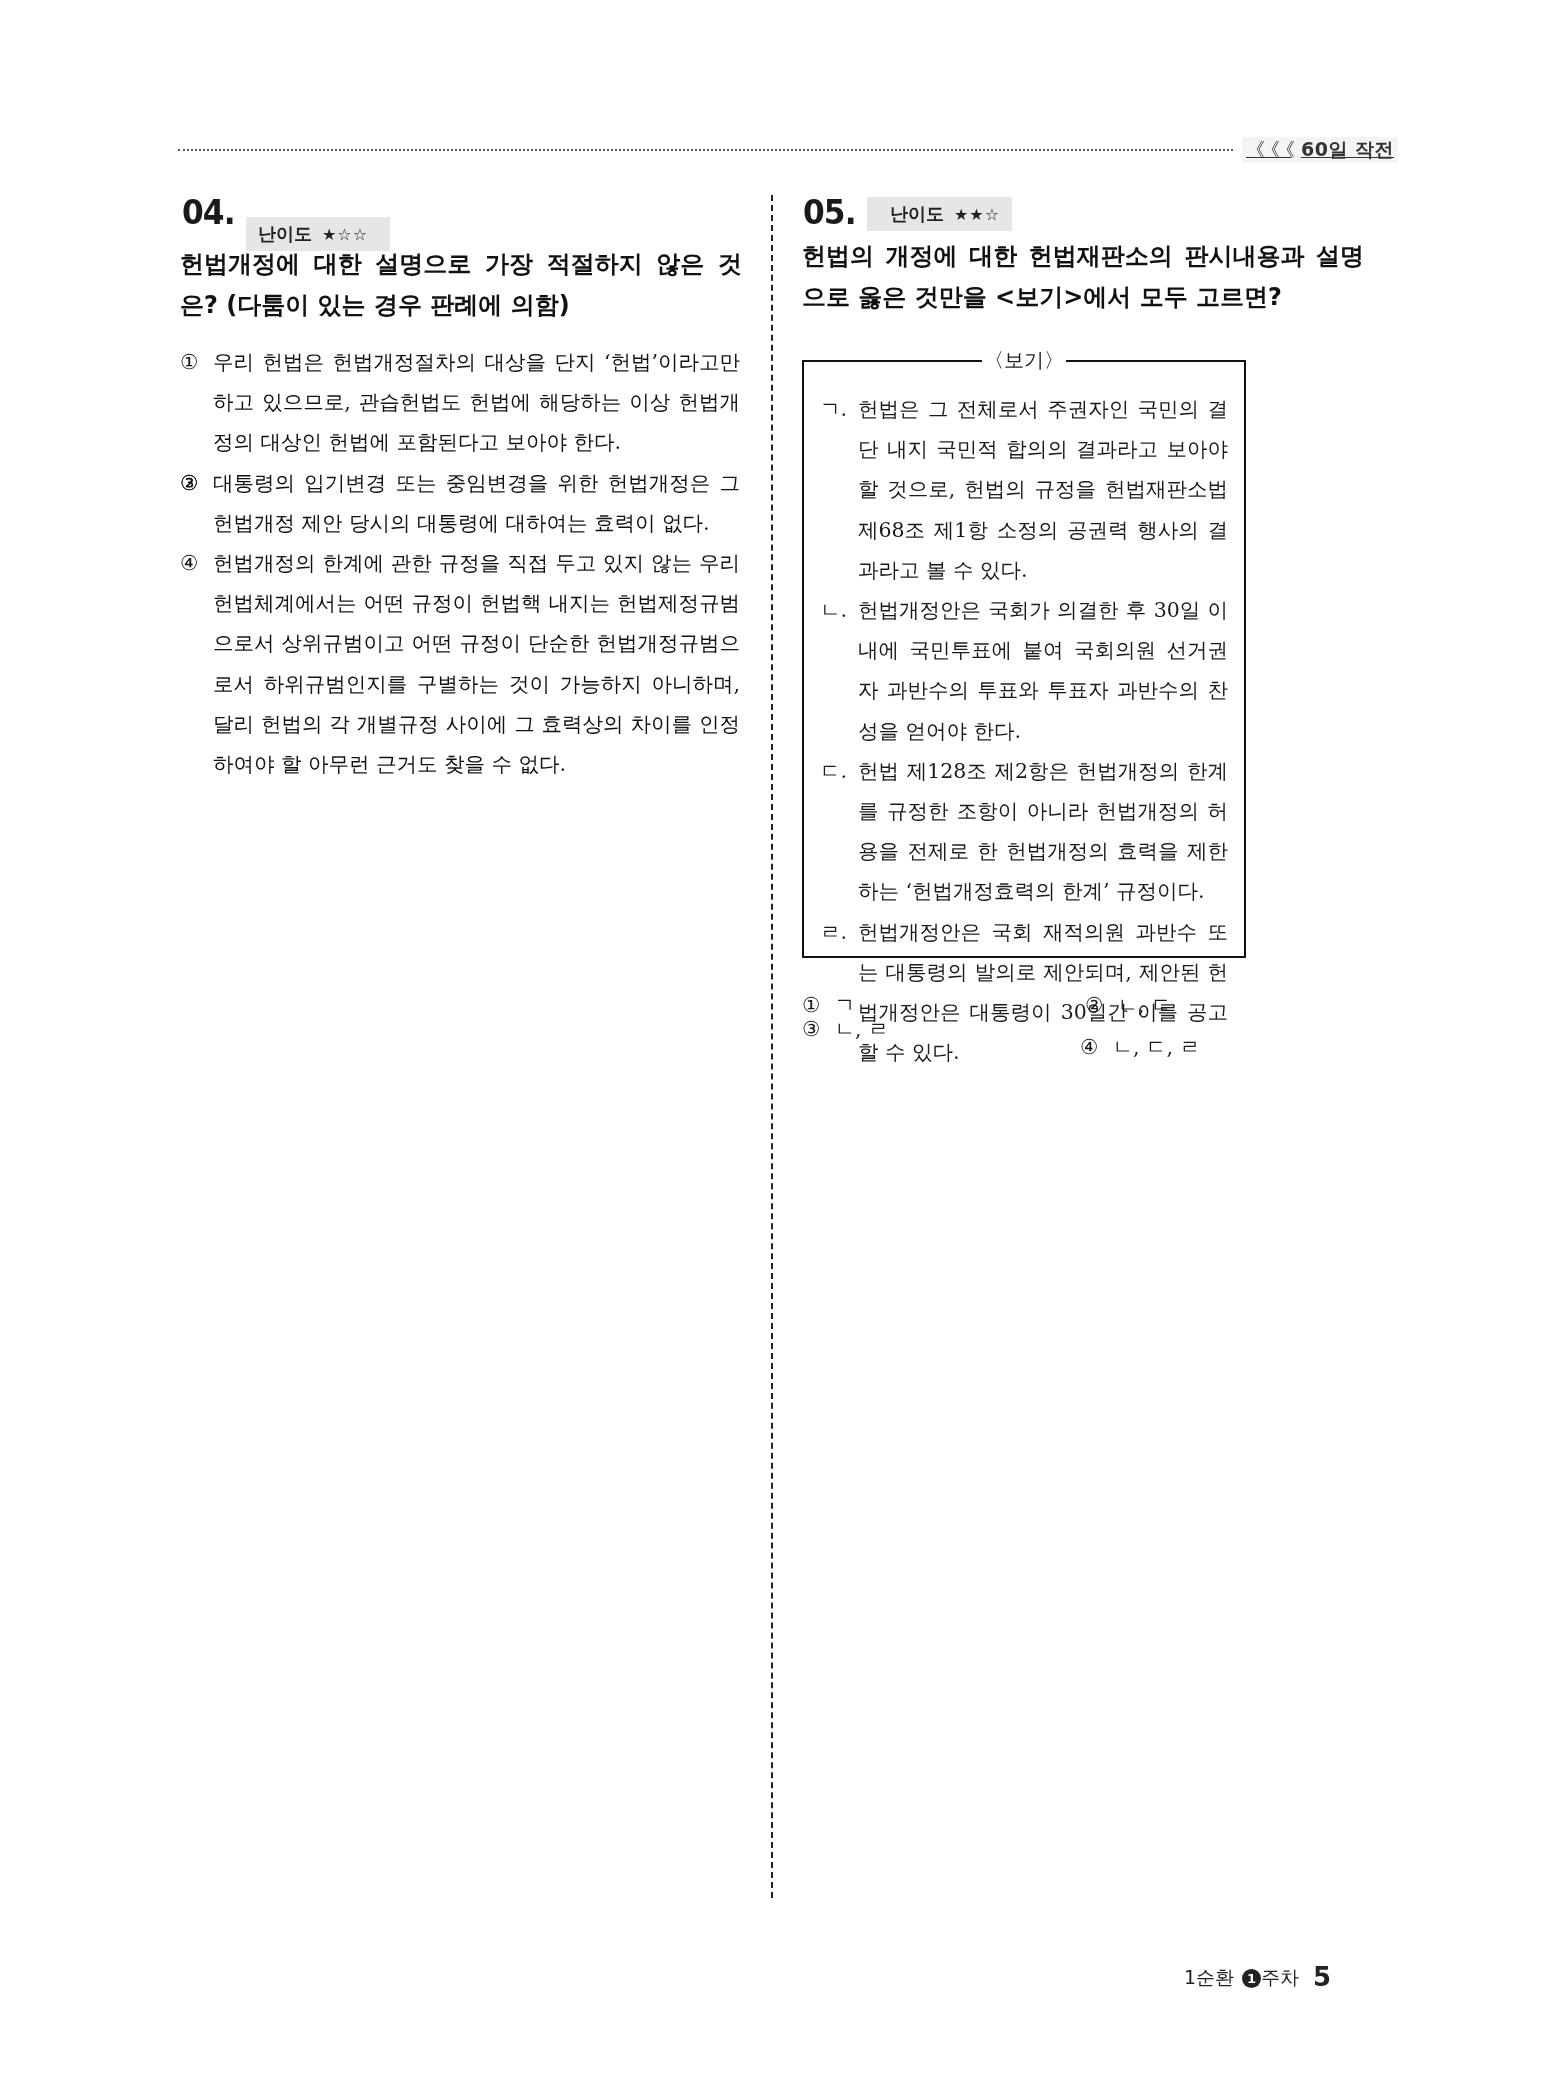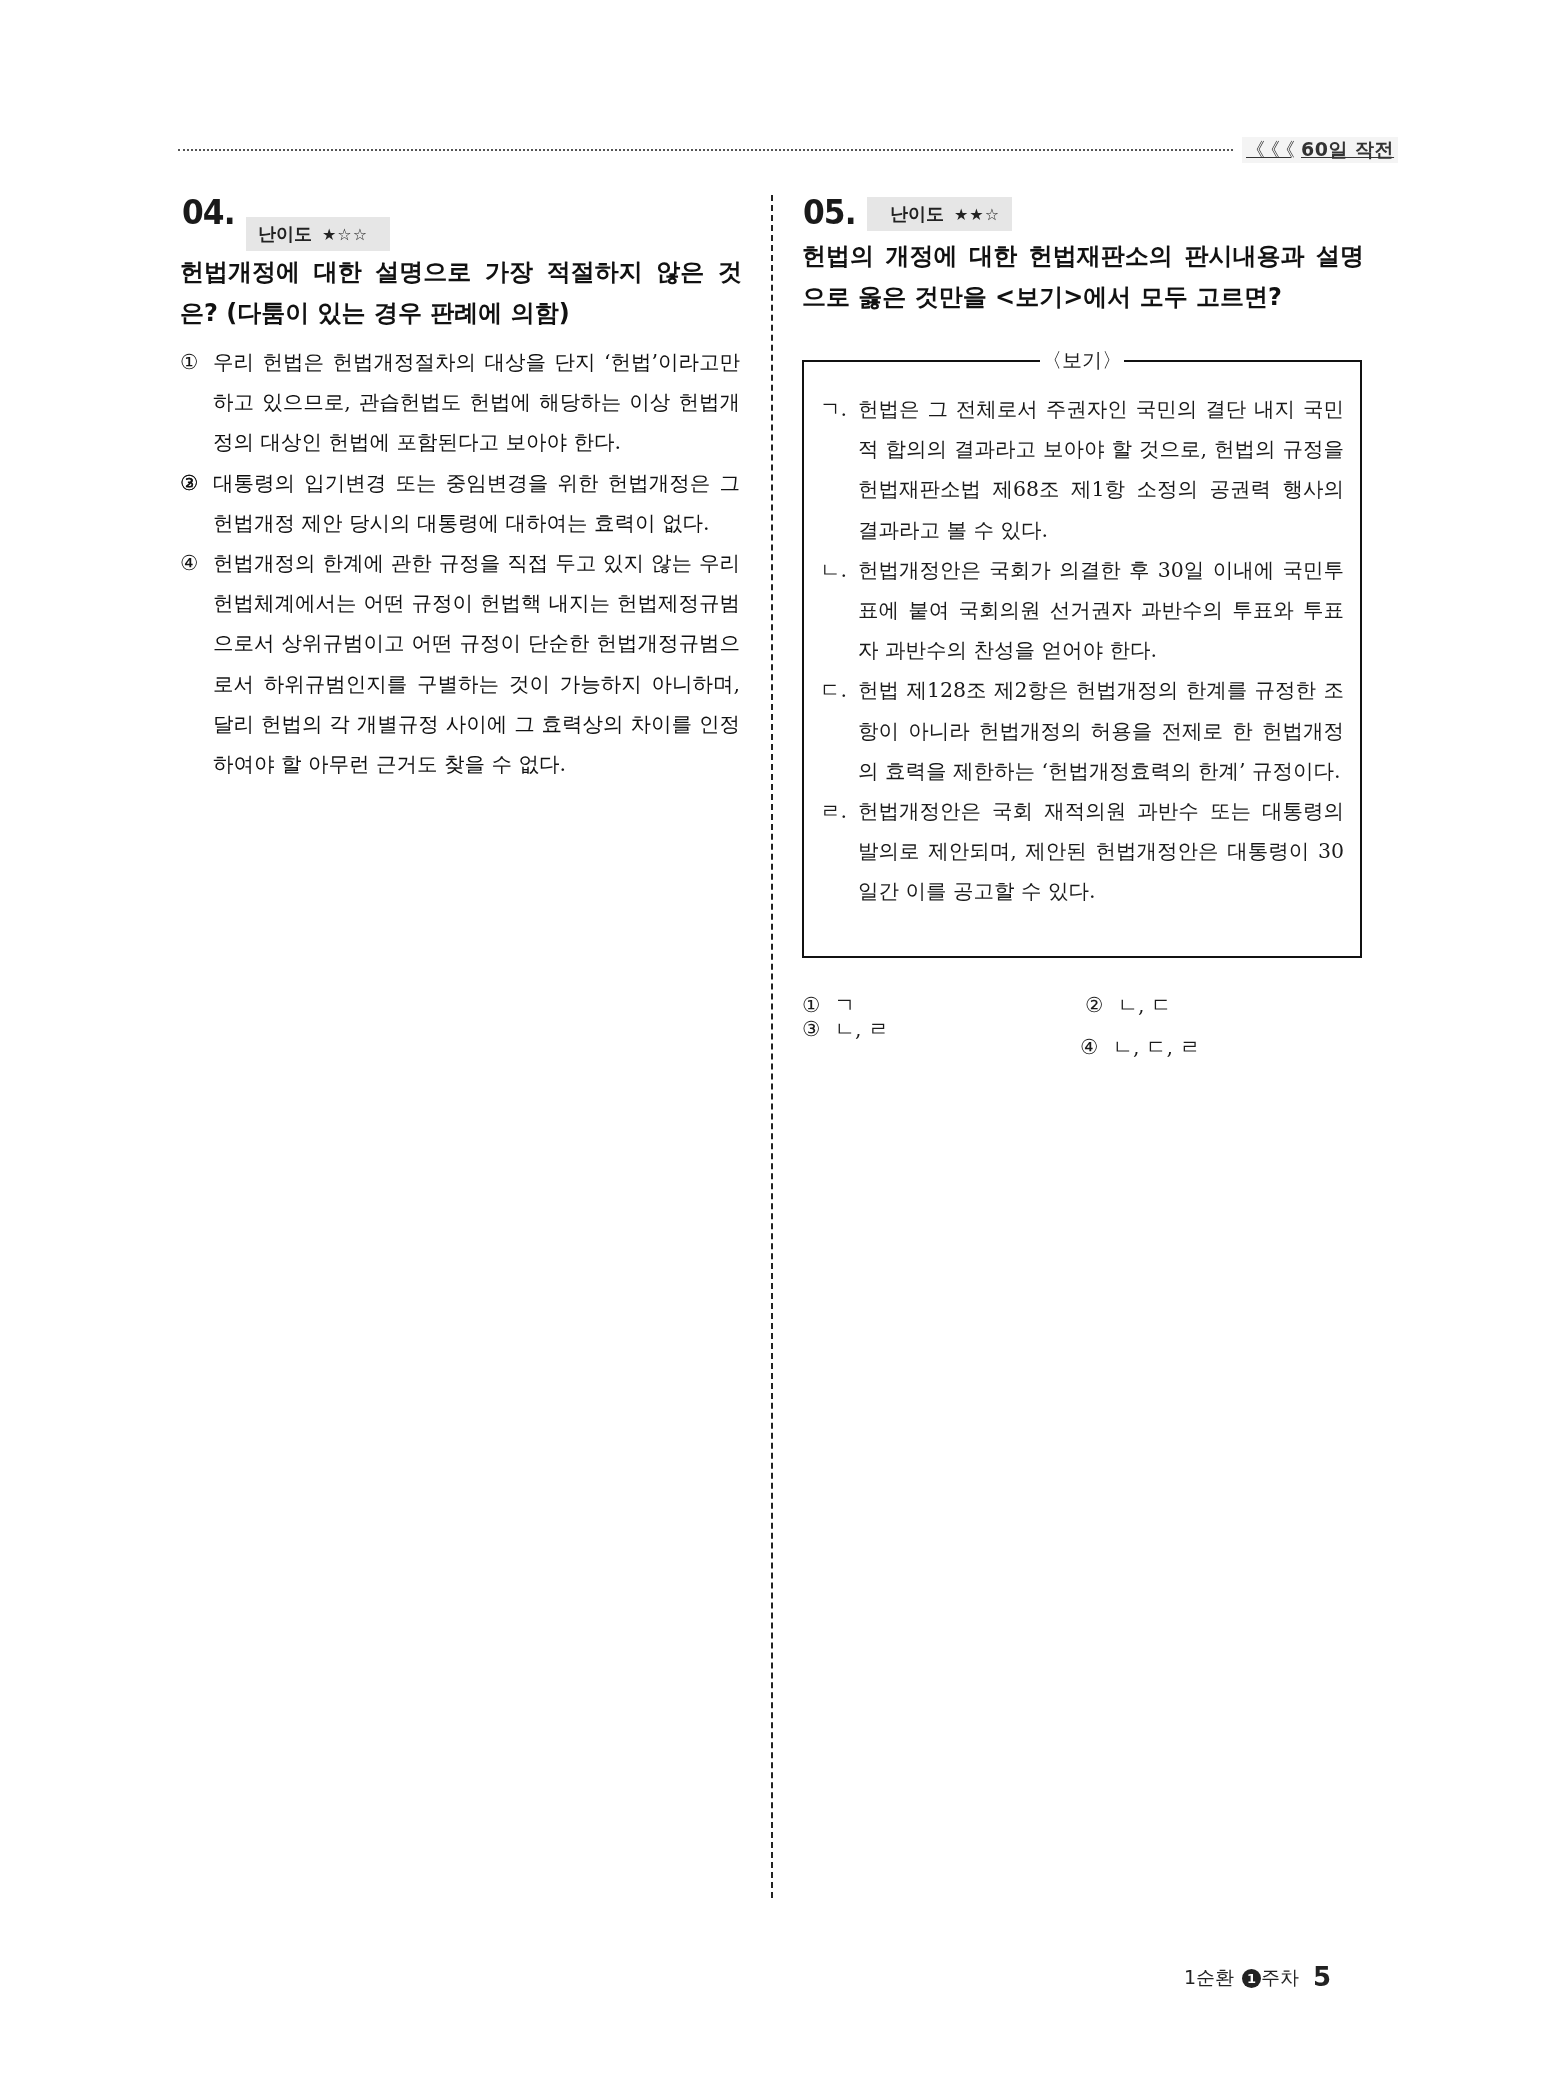--- a/index.html
+++ b/index.html
@@ -16,21 +16,21 @@
   .qnum { position:absolute; font-size:34px; font-weight:900; letter-spacing:-1px; transform:scaleX(0.92); transform-origin:left; }
   .badge { position:absolute; height:34px; background:#e6e6e6; font-size:18px; font-weight:bold; line-height:34px; padding:0 12px; box-sizing:border-box; color:#222; }
   .badge .stars { margin-left:10px; font-weight:normal; letter-spacing:1px; font-size:16px; }
 
   .stem { position:absolute; font-size:24px; font-weight:bold; line-height:41px; color:#111; text-align:justify; }
 
   .opts { position:absolute; font-size:20.5px; line-height:40.2px; color:#111; }
   .opt { position:relative; padding-left:33px; text-align:justify; text-align-last:left; }
   .opt .mark { position:absolute; left:0; top:0; }
 
-  .bogi-box { position:absolute; left:802px; top:360px; width:560px; height:598px; border:2px solid #111; box-sizing:border-box; }
+  .bogi-box { position:absolute; left:802px; top:360px; width:444px; height:598px; border:2px solid #111; box-sizing:border-box; }
   .bogi-title { position:absolute; left:0; right:0; top:-15px; text-align:center; }
   .bogi-title span { background:#fff; padding:0 2px; font-size:20px; }
   .bogi-items { position:absolute; left:16px; right:16px; top:27px; font-size:20.5px; line-height:40.2px; }
   .bogi-item { position:relative; padding-left:38px; text-align:justify; text-align-last:left; }
   .bogi-item .mark { position:absolute; left:0; top:0; }
 
   .choices { position:absolute; left:802px; top:984px; width:560px; font-size:20.5px; line-height:42px; }
   .choice { position:absolute; white-space:nowrap; }
   .choice .mark { margin-right:14px; }
 
@@ -45,21 +45,21 @@
 <div class="header-tag sans">
   <span class="chev">《《《</span><span>60일 작전</span>
 </div>
 
 <div class="divider"></div>
 
 <div class="qnum sans" style="left:182px; top:192px;">04.</div>
 <div class="badge sans" style="left:246px; top:197px; width:144px;margin-top:20px;">
   <span>난이도</span><span class="stars">★☆☆</span>
 </div>
-<div class="stem sans" style="left:180px; top:252px; width:562px;">헌법개정에 대한 설명으로 가장 적절하지 않은 것은? (다툼이 있는 경우 판례에 의함)</div>
+<div class="stem sans" style="left:180px; top:244px; width:562px;">헌법개정에 대한 설명으로 가장 적절하지 않은 것은? (다툼이 있는 경우 판례에 의함)</div>
 
 <div class="opts serif" style="left:180px; top:342px; width:560px;">
   <div class="opt">
     <span class="mark">①</span>
     <span>우리 헌법은 헌법개정절차의 대상을 단지 ‘헌법’이라고만 하고 있으므로, 관습헌법도 헌법에 해당하는 이상 헌법개정의 대상인 헌법에 포함된다고 보아야 한다.</span>
   </div>
   <div class="opt">
     <span class="mark">②</span>
   </div>
   <div class="opt">

